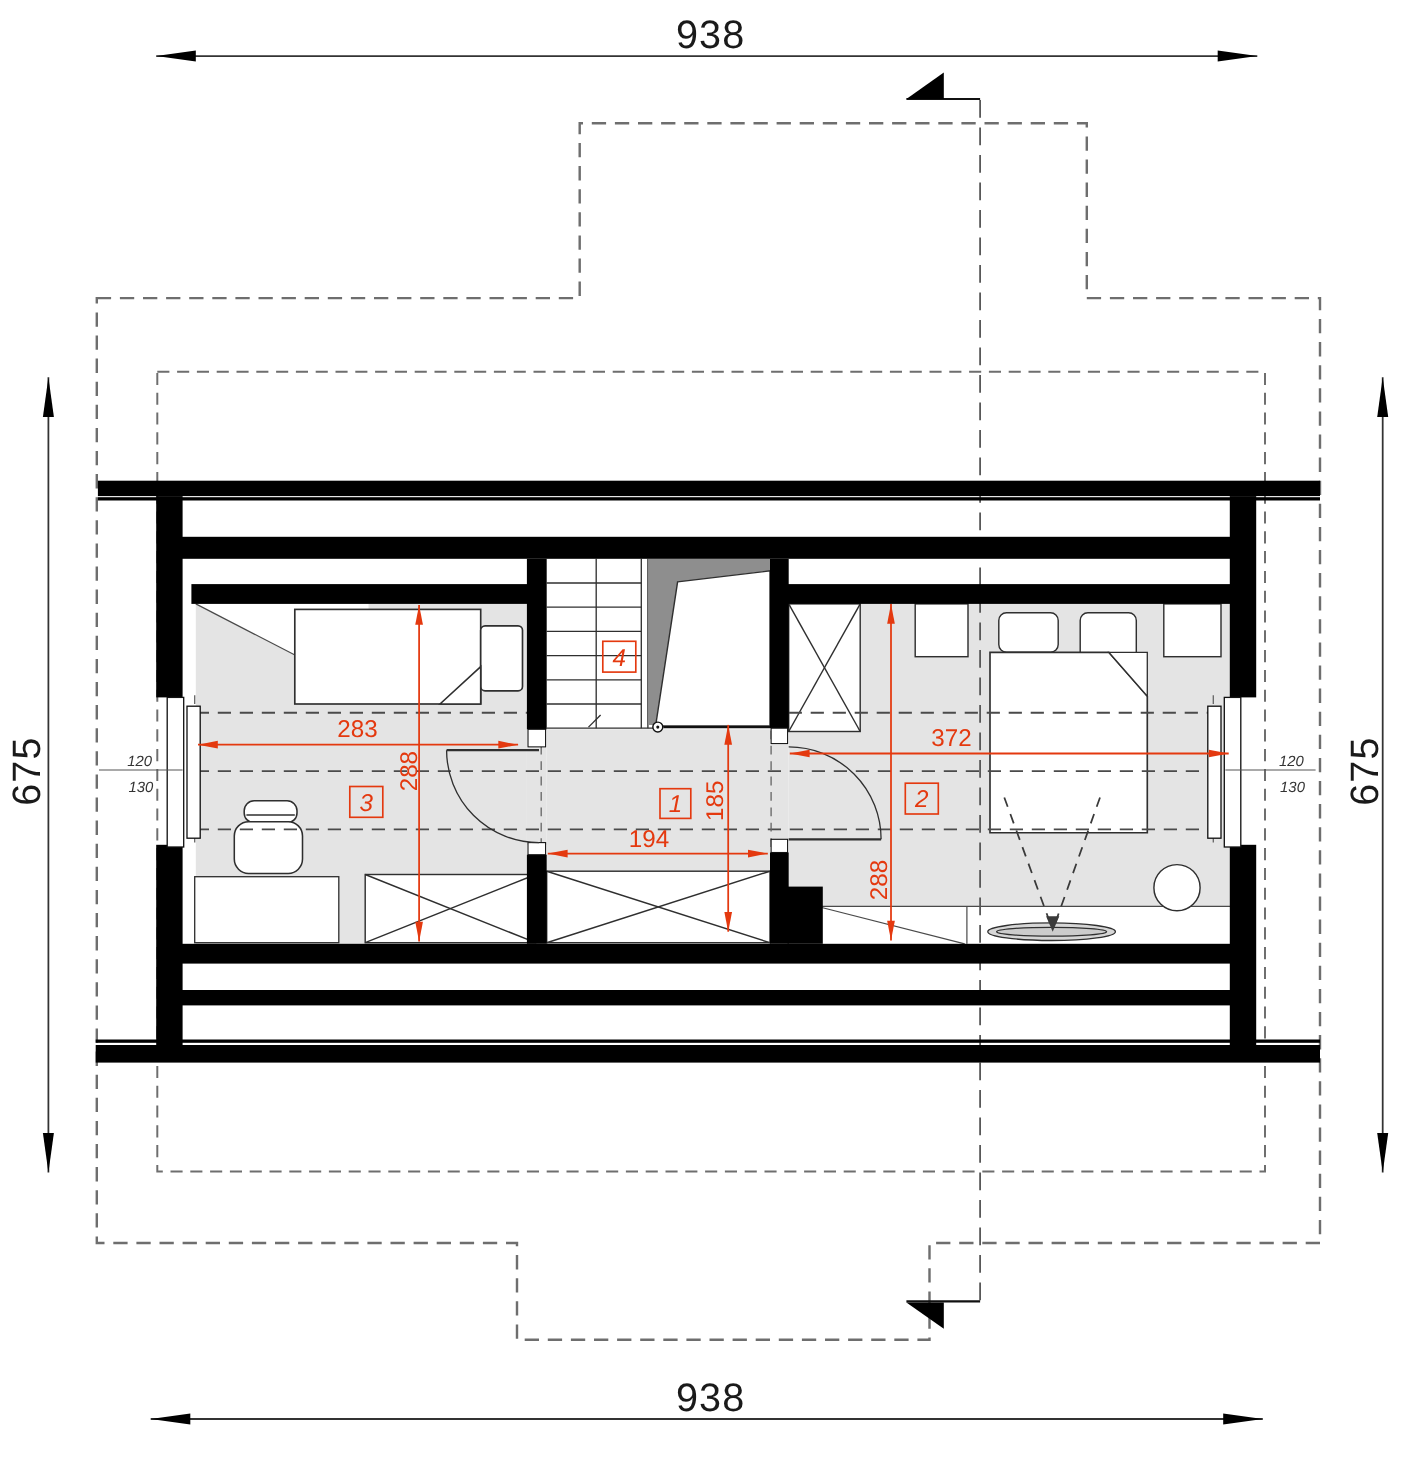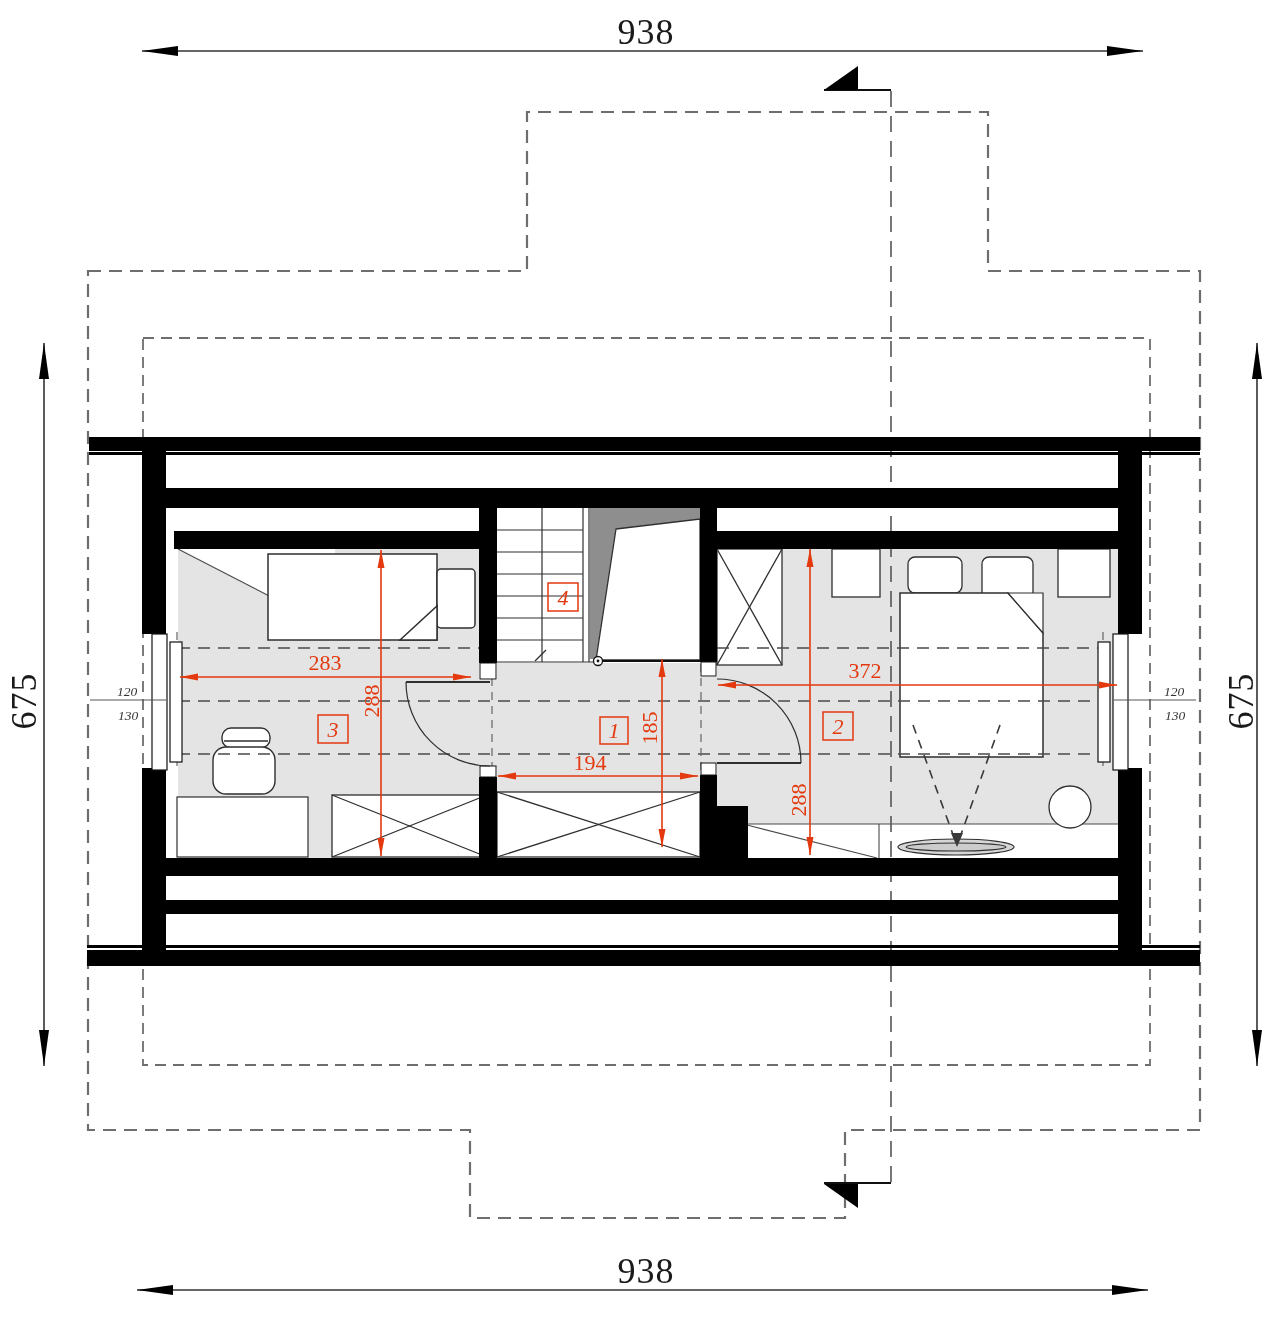--- a/index.html
+++ b/index.html
@@ -1,17 +1,17 @@
 <!DOCTYPE html>
 <html><head>
 <meta charset="utf-8">
 <style>
   html,body{margin:0;padding:0;background:#ffffff;}
   .canvas{position:relative;width:1280px;height:1330px;background:#fff;overflow:hidden;
-          font-family:Liberation Serif, serif;}
+          font-family:Liberation Sans, sans-serif;}
   svg{position:absolute;left:0;top:0;}
   text{fill:#1a1a1a;}
   .dim-big{font-size:36px;letter-spacing:1px;}
   .dim-red{font-size:22px;fill:#e4390f;}
   .room-label{font-size:22px;font-style:italic;fill:#e4390f;}
   .hmark{font-size:13.5px;font-style:italic;fill:#333;}
 </style>
 </head>
 <body>
 

